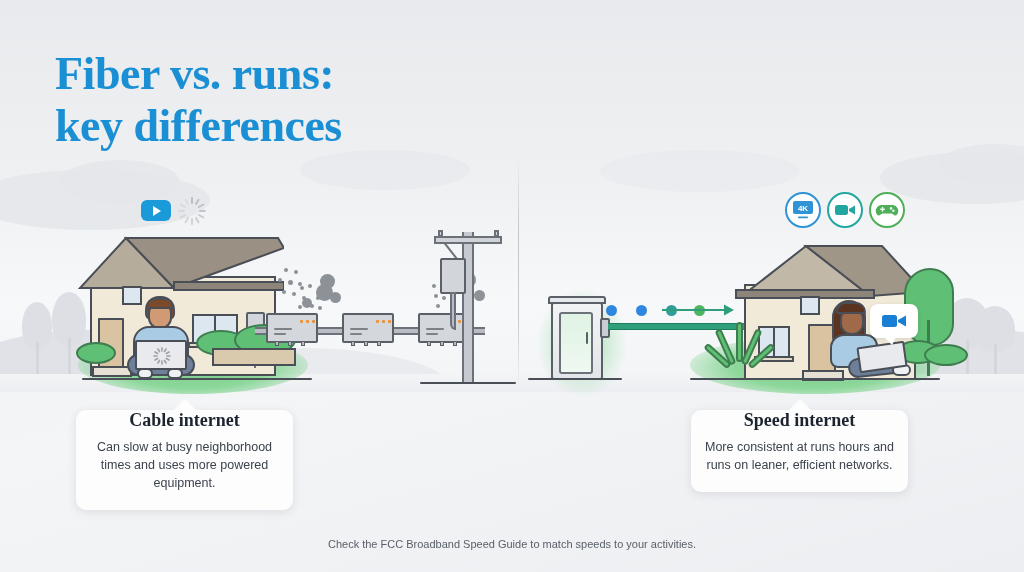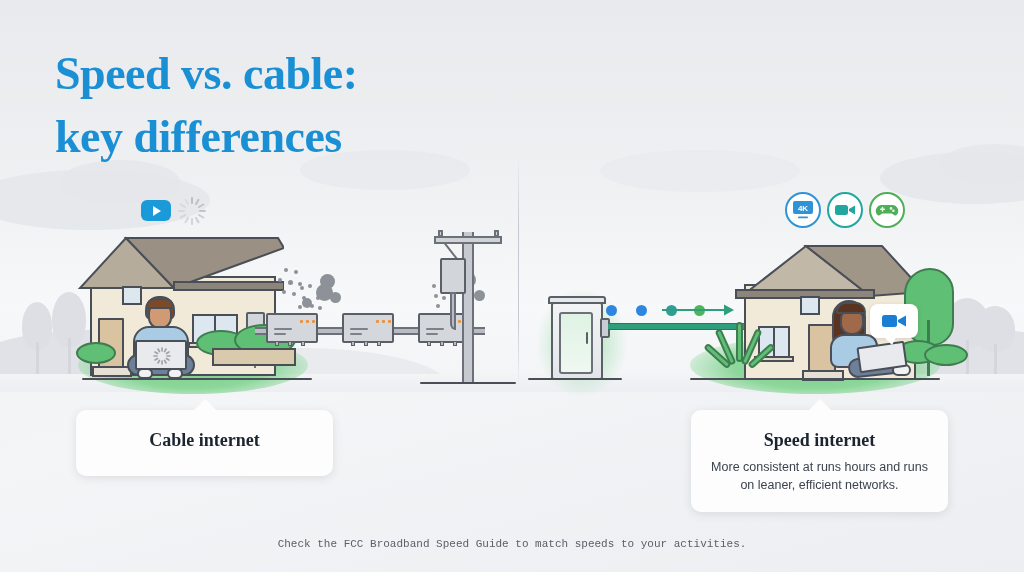--- a/index.html
+++ b/index.html
@@ -22,21 +22,21 @@
   .ground{position:absolute;left:0;top:374px;width:1024px;height:18px;
     background:linear-gradient(180deg,#f3f4f6,#eceef1);}
   .baseline{position:absolute;height:2px;background:#4a4f57;border-radius:1px;}
   .divider{position:absolute;left:518px;top:158px;width:1px;height:232px;
     background:linear-gradient(180deg,rgba(160,165,175,0),rgba(160,165,175,.55) 30%,rgba(160,165,175,.55) 70%,rgba(160,165,175,0));}
 
   
   .title{position:absolute;left:55px;top:48px;width:430px;
     font-family:"Liberation Serif", serif;font-weight:bold;font-size:46px;
     line-height:1.12;color:#1a8fd4;letter-spacing:-.5px;}
-  .title .l2{display:block;margin-top:11px;}
+  .title .l2{display:block;}
 
   
   .lawn{position:absolute;background:radial-gradient(ellipse at 50% 55%,#7ecf8e 0%,#8cd79a 45%,rgba(150,220,165,.15) 80%);border-radius:50%;}
 
   
   .house{position:absolute;}
   .wall{position:absolute;background:#f2ead9;border:2px solid #4a4f57;box-sizing:border-box;}
   .roof{position:absolute;}
   .door{position:absolute;background:#d9c3a1;border:2px solid #4a4f57;box-sizing:border-box;border-radius:1px;}
   .win{position:absolute;background:#dce7ef;border:2px solid #4a4f57;box-sizing:border-box;}
@@ -88,29 +88,29 @@
   .spin{position:absolute;width:30px;height:30px;}
   .spin i{position:absolute;left:14px;top:1px;width:2px;height:7px;background:#b7bcc4;border-radius:1px;
     transform-origin:1px 14px;}
 
   
   .bub{position:absolute;background:#fff;border-radius:8px;display:flex;align-items:center;justify-content:center;}
   .bub:after{content:"";position:absolute;bottom:-7px;left:14px;width:0;height:0;
     border-left:8px solid transparent;border-right:4px solid transparent;border-top:8px solid #fff;}
 
   
-  .card{position:absolute;width:257px;background:#fdfdfd;border-radius:10px;
-    box-shadow:0 2px 10px rgba(60,66,80,.13);padding:20px 14px 18px;box-sizing:border-box;text-align:center;}
+  .card{position:absolute;width:217px;background:#fdfdfd;border-radius:10px;
+    box-shadow:0 2px 10px rgba(60,66,80,.13);padding:0 14px 18px;box-sizing:border-box;text-align:center;}
   .card:before{content:"";position:absolute;top:-11px;left:50%;margin-left:-12px;
     width:0;height:0;border-left:12px solid transparent;border-right:12px solid transparent;border-bottom:12px solid #fdfdfd;}
   .card h3{margin:0 0 7px;font-family:"Liberation Serif",serif;font-weight:bold;font-size:18px;color:#1c2430;}
   .card p{margin:0;font-size:12.5px;line-height:1.45;color:#3c434d;}
 
   .footer{position:absolute;left:0;top:538px;width:1024px;text-align:center;
-    font-size:11px;color:#5a6068;font-family:Liberation Mono, monospace;}
+    font-size:11px;color:#5a6068;}
 </style>
 </head>
 <body>
 
 <div class="stage">
 
   <div class="sky"></div>
 
   <div class="cloud" style="left:-30px;top:170px;width:240px;height:60px;"></div>
   <div class="cloud" style="left:60px;top:160px;width:120px;height:44px;"></div>
@@ -137,21 +137,21 @@
   </div>
   <div class="tree-sil" style="left:975px;top:306px;width:40px;height:78px;">
     <div class="blob" style="left:0;top:0;width:40px;height:46px;"></div>
     <div class="trunk" style="left:19px;top:38px;height:40px;"></div>
   </div>
 
   <div class="ground"></div>
   <div class="divider"></div>
 
   <div class="title">
-    <span>Speed vs. cable:</span>
+    <span>Fiber vs. runs:</span>
     <span class="l2">key differences</span>
   </div>
 
   <div class="play" style="left:141px;top:200px;"></div>
   <div class="spin" style="left:177px;top:196px;">
     <i style="transform:rotate(0deg);opacity:.95"></i>
       <i style="transform:rotate(30deg);opacity:.9"></i>
     <i style="transform:rotate(60deg);opacity:.85"></i>
       <i style="transform:rotate(90deg);opacity:.8"></i>
     <i style="transform:rotate(120deg);opacity:.72"></i>
@@ -379,20 +379,21 @@
     </div>
   </div>
 
   <div class="baseline" style="left:82px;top:378px;width:230px;"></div>
   <div class="baseline" style="left:420px;top:382px;width:96px;"></div>
   <div class="baseline" style="left:528px;top:378px;width:94px;"></div>
   <div class="baseline" style="left:690px;top:378px;width:250px;"></div>
 
   <div class="card" style="left:76px;top:410px;">
     <h3>Cable internet</h3>
+    <p>Can slow at busy neighborhood times and uses more powered equipment.</p>
   </div>
   <div class="card" style="left:691px;top:410px;">
     <h3>Speed internet</h3>
     <p>More consistent at runs hours and runs on leaner, efficient networks.</p>
   </div>
 
   <div class="footer">Check the FCC Broadband Speed Guide to match speeds to your activities.</div>
 
 </div>
 

